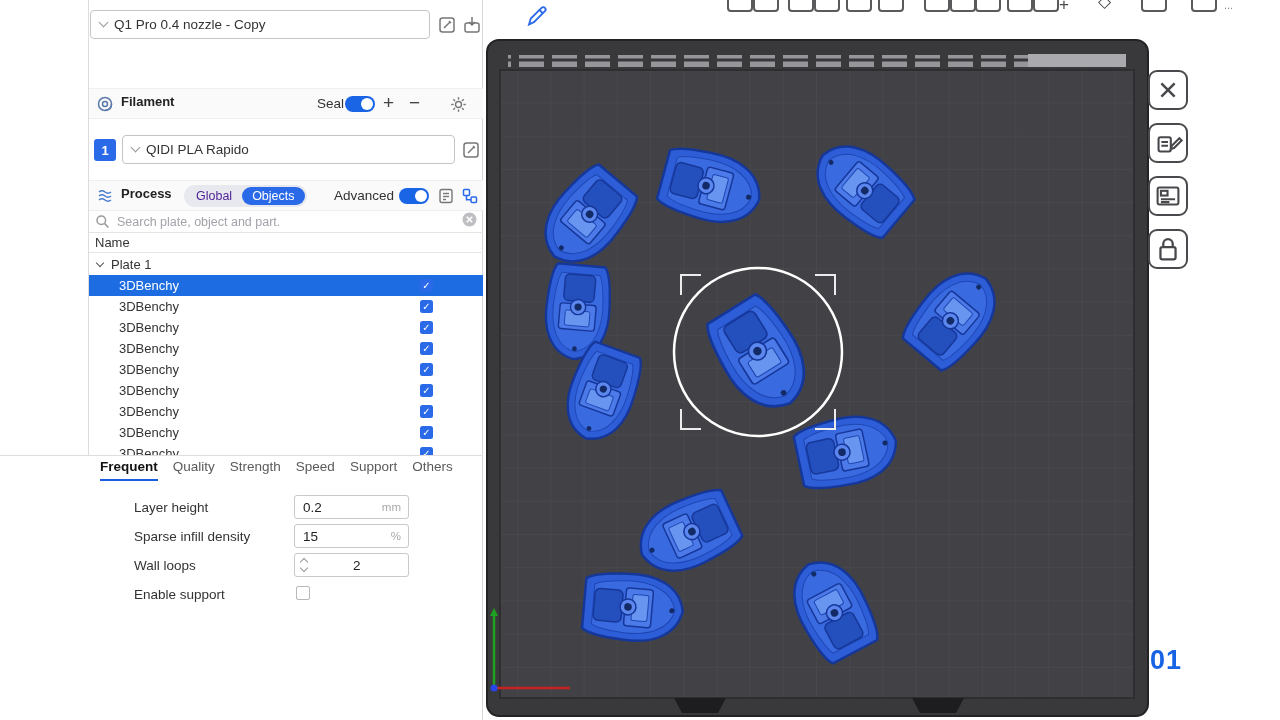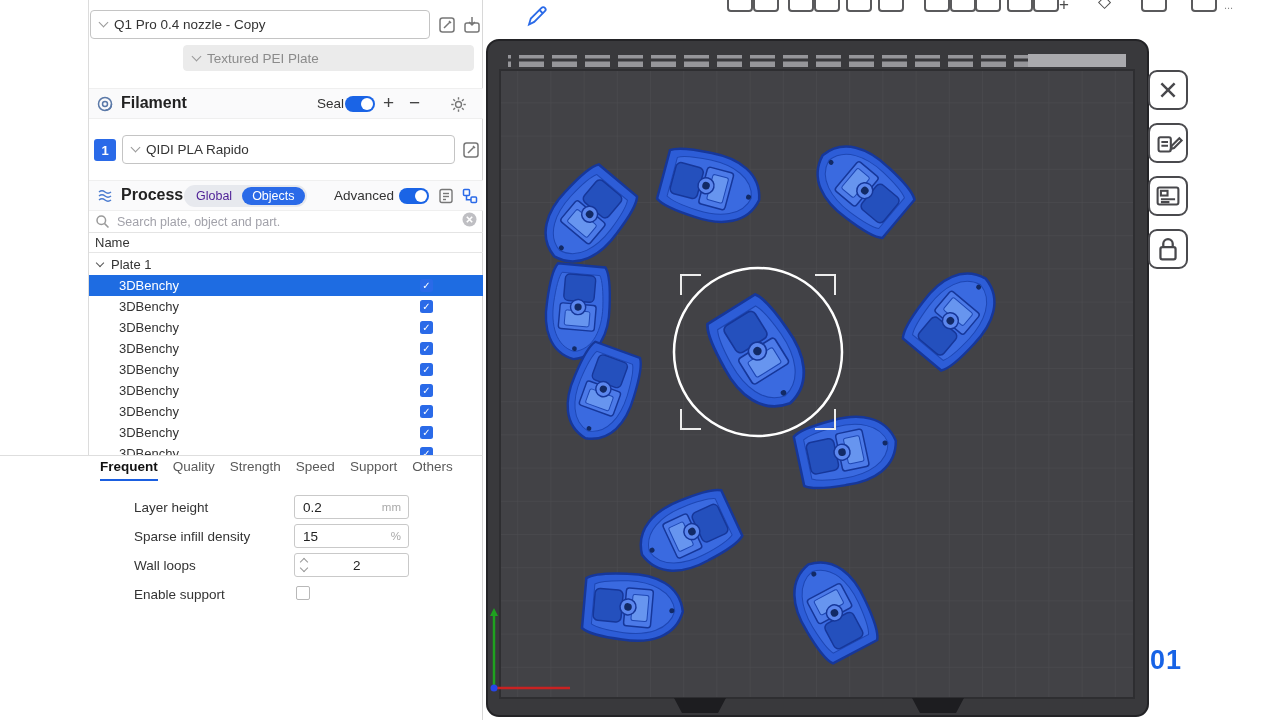--- a/index.html
+++ b/index.html
@@ -19,21 +19,21 @@
   .printer-combo { left:90px; top:10px; width:340px; height:29px; }
   .plate-type-select { left:183px; top:45px; width:291px; height:26px;
     background:#ebebeb; border:1px solid #ebebeb; color:#8b8b8b; }
   .filament-combo { left:122px; top:135px; width:333px; height:29px; }
 
   .lbl { position:absolute; font-size:14px; color:#333;margin-top:43px; }
   .small-icon { position:absolute; width:20px; height:20px; cursor:pointer; }
 
   .band { position:absolute; left:89px; width:394px; height:31px;
     background:#fafafb; border-top:1px solid #efefef; border-bottom:1px solid #efefef; }
-  .band-title { position:absolute; font-size:16px; font-weight:bold; color:#222; }
+  .band-title { position:absolute; font-size:13px; font-weight:bold; color:#222; }
   .band-label { position:absolute; font-size:13.5px; color:#333; }
 
   .toggle { position:absolute; width:30px; height:16px; border-radius:8px;
     background:#1a64e6; cursor:pointer; }
   .toggle::after { content:''; position:absolute; right:2px; top:2px; width:12px; height:12px;
     border-radius:50%; background:#fff; }
   .pm-btn { position:absolute; font-size:19px; color:#444; cursor:pointer; line-height:1; }
 
   .slot-badge { position:absolute; left:94px; top:139px; width:22px; height:22px;
     background:#2a6ae8; color:#fff; border-radius:3px; font-size:13px; font-weight:bold;
@@ -124,24 +124,20 @@
       </svg>
   </div>
   <div class="small-icon" style="left:462px;top:15px;">
     <svg width="20" height="20" viewBox="0 0 20 20" fill="none" stroke="#777" stroke-width="1.5">
         <rect x="3" y="8" width="14" height="9" rx="2"></rect>
         <path d="M10 2 v8 M7 7 l3 3 3 -3"></path>
       </svg>
   </div>
 
   <div class="lbl" style="left:90px;top:51px;">Plate type</div>
-  <div class="combo plate-type-select">
-    <span class="chev"></span>
-    <span>Textured PEI Plate</span>
-  </div>
 
   <div class="band" style="top:88px;"></div>
   <div class="small-icon" style="left:96px;top:95px;width:18px;height:18px;">
     <svg width="18" height="18" viewBox="0 0 18 18" fill="none" stroke="#5b79a8" stroke-width="1.5">
         <circle cx="9" cy="9" r="6.5"></circle>
         <circle cx="9" cy="9" r="2.5"></circle>
         <path d="M15.5 9 c0 4 -2 6 -6 6"></path>
       </svg>
   </div>
   <div class="band-title" style="left:121px;top:94px;">Filament</div>

